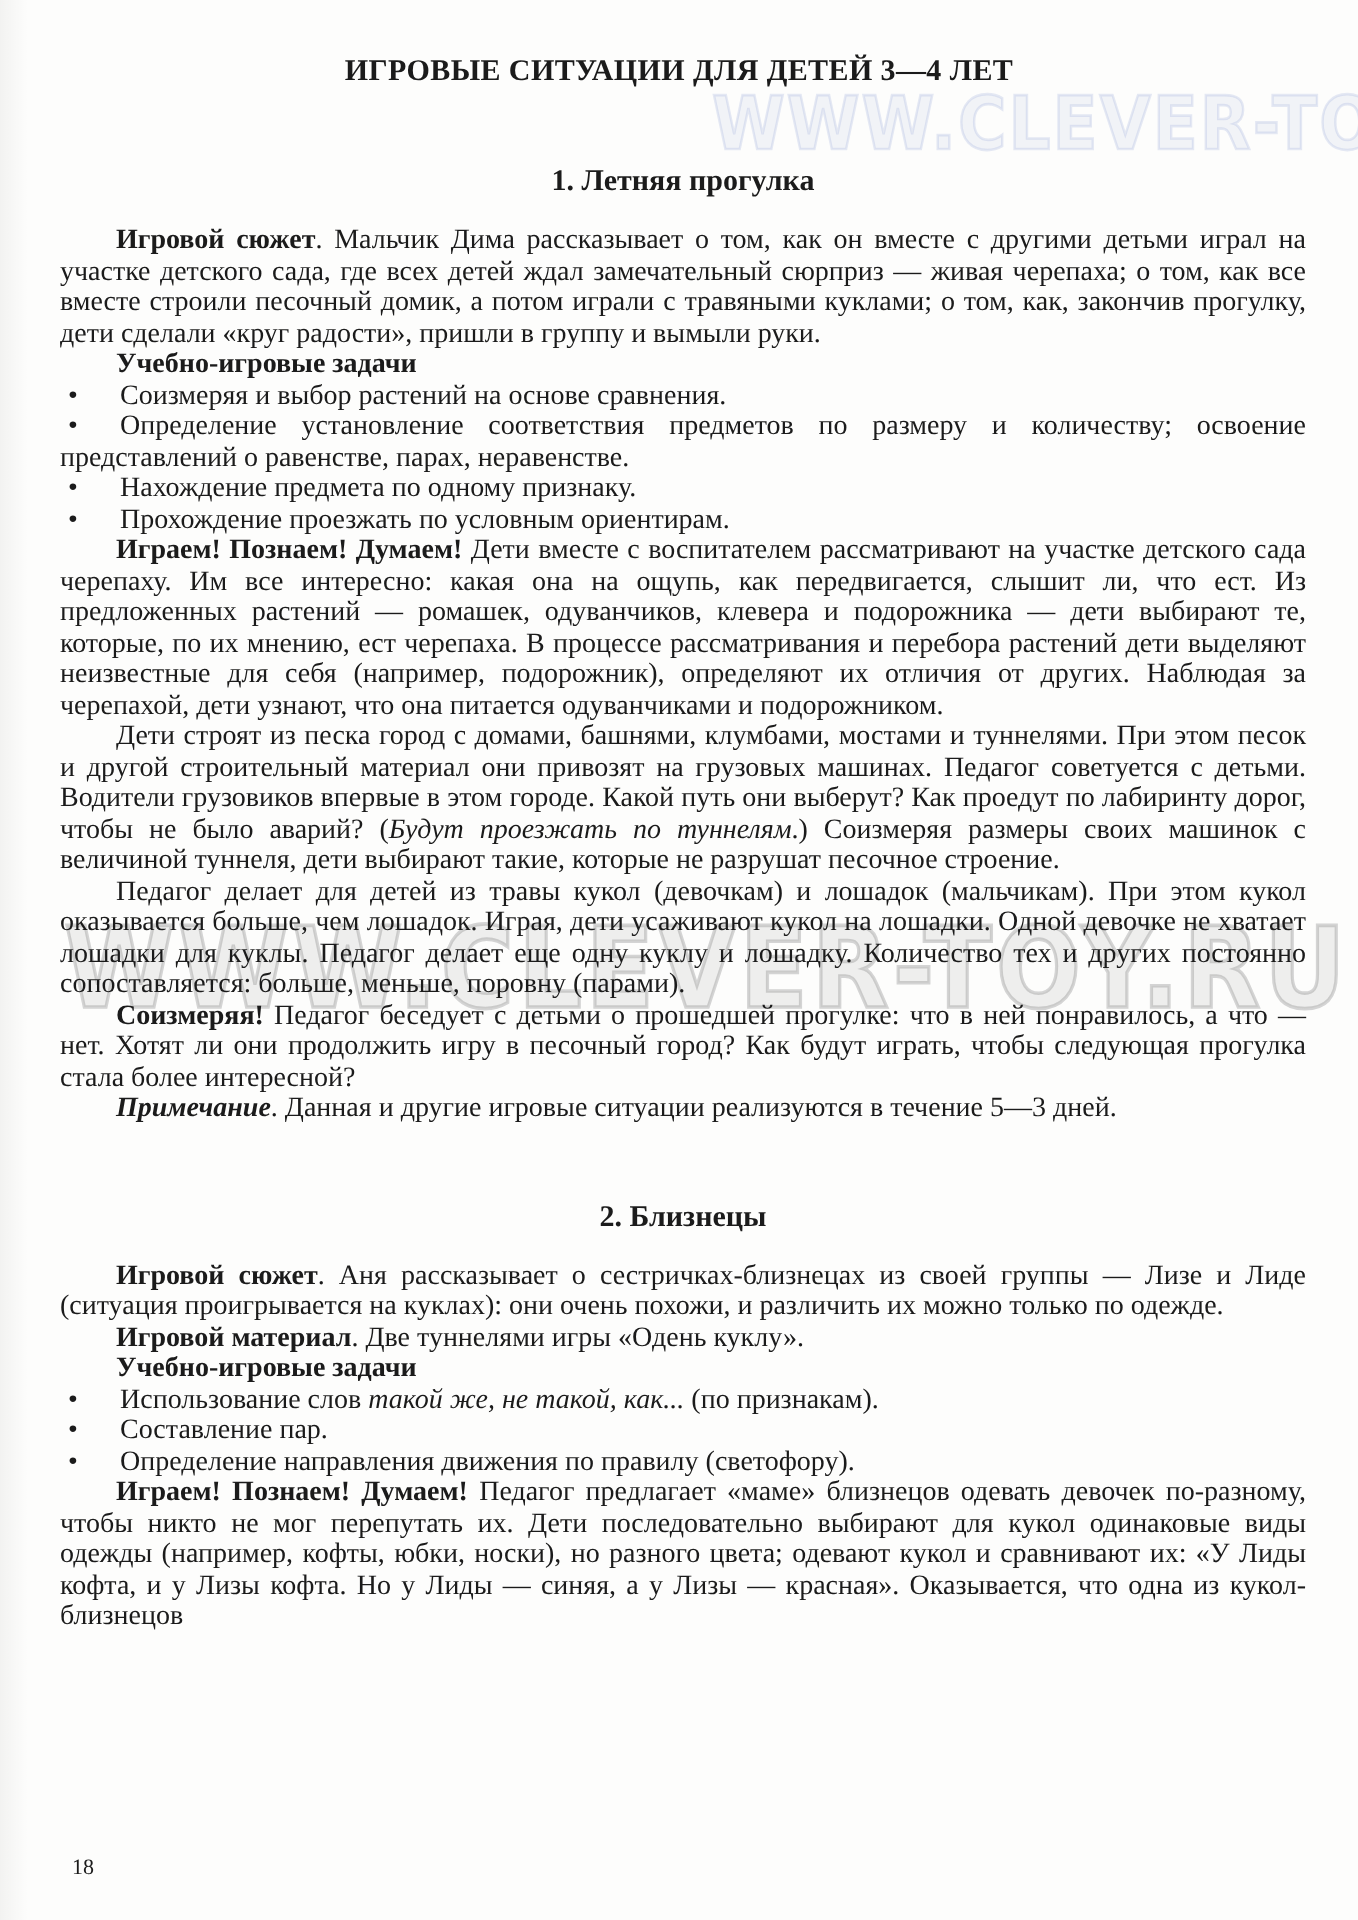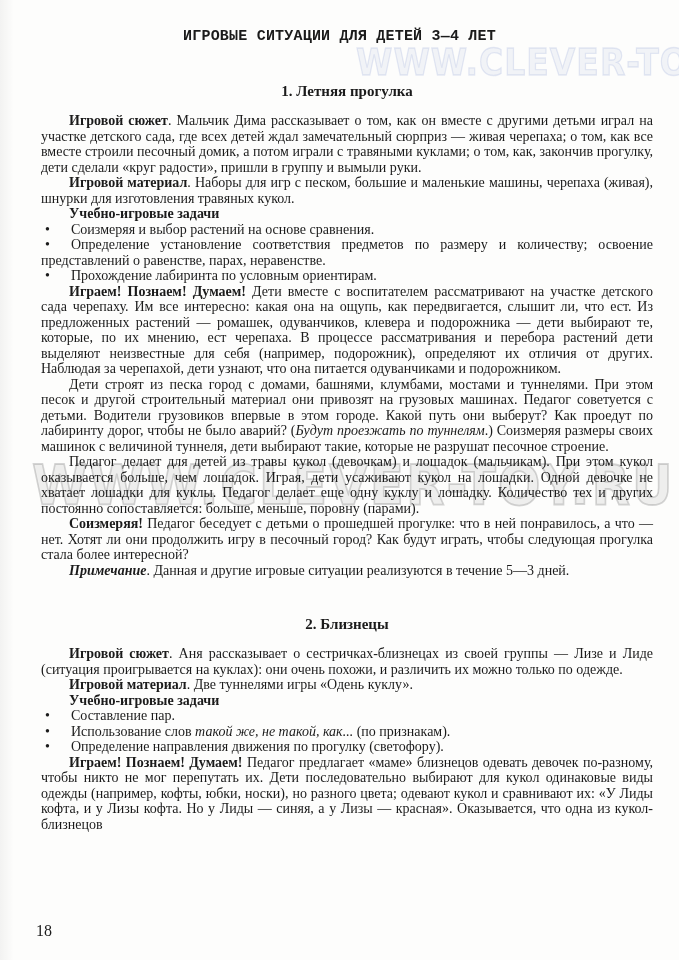--- a/index.html
+++ b/index.html
@@ -17,23 +17,22 @@
     content:"";position:absolute;left:0;top:0;bottom:0;width:14px;
     background:linear-gradient(to right, rgba(0,0,0,0.045), rgba(0,0,0,0));
     pointer-events:none;
   }
   .doc-title{
     margin:28px 30px 12px 30px;
     text-align:center;
     font-size:15px;
     font-weight:bold;
     letter-spacing:.2px;
-    font-family:Liberation Mono, monospace;
   }
-  .body{margin:0 26px 0 41px;position:relative;z-index:2;}
+  .body{margin:0 26px 0 30px;position:relative;z-index:2;}
   .section-heading{
     margin:38px 0 13px 0;
     text-align:center;
     font-size:15px;
     font-weight:bold;
   }
   .body p{
     margin:0;
     font-size:14px;
     line-height:15.5px;
@@ -46,21 +45,21 @@
     display:inline-block;
     width:30px;
     padding-left:4px;
     box-sizing:border-box;
   }
   .b{font-weight:bold;}
   .i{font-style:italic;}
   .page-number{
     position:absolute;
     left:36px;bottom:20px;
-    font-size:16px;
+    font-size:11px;
     z-index:2;
   }
   .watermark{
     position:absolute;
     font-family:"DejaVu Sans", sans-serif;
     font-weight:bold;
     white-space:nowrap;
     pointer-events:none;
     z-index:1;
     letter-spacing:2px;
@@ -87,37 +86,37 @@
 <div class="page">
   <div class="watermark wm-top">WWW.CLEVER-TOY.RU</div>
   <div class="watermark wm-mid">WWW.CLEVER-TOY.RU</div>
 
   <h1 class="doc-title">ИГРОВЫЕ СИТУАЦИИ ДЛЯ ДЕТЕЙ 3—4 ЛЕТ</h1>
 
   <main class="body">
       <section>
         <h2 class="section-heading">1. Летняя прогулка</h2>
         <p class="para"><span class="b">Игровой сюжет</span><span>. Мальчик Дима рассказывает о том, как он вместе с другими детьми играл на участке детского сада, где всех детей ждал замечательный сюрприз — живая черепаха; о том, как все вместе строили песочный домик, а потом играли с травяными куклами; о том, как, закончив прогулку, дети сделали «круг радости», пришли в группу и вымыли руки.</span></p>
-        <p class="para"><span class="b">Игровой материал</span><span>. Наборы для игр с песком, большие и маленькие машины, черепаха (живая), шнурки для изготовления травяных кукол.</span></p>
         <p class="subhead"><span class="b">Учебно-игровые задачи</span></p>
         <p class="bullet"><span class="marker">•</span><span>Соизмеряя и выбор растений на основе сравнения.</span></p>
         <p class="bullet"><span class="marker">•</span><span>Определение установление соответствия предметов по размеру и количеству; освоение представлений о равенстве, парах, неравенстве.</span></p>
-        <p class="bullet"><span class="marker">•</span><span>Прохождение лабиринта по условным ориентирам.</span></p>
+        <p class="bullet"><span class="marker">•</span><span>Нахождение предмета по одному признаку.</span></p>
+        <p class="bullet"><span class="marker">•</span><span>Прохождение проезжать по условным ориентирам.</span></p>
         <p class="para"><span class="b">Играем! Познаем! Думаем!</span><span> Дети вместе с воспитателем рассматривают на участке детского сада черепаху. Им все интересно: какая она на ощупь, как передвигается, слышит ли, что ест. Из предложенных растений — ромашек, одуванчиков, клевера и подорожника — дети выбирают те, которые, по их мнению, ест черепаха. В процессе рассматривания и перебора растений дети выделяют неизвестные для себя (например, подорожник), определяют их отличия от других. Наблюдая за черепахой, дети узнают, что она питается одуванчиками и подорожником.</span></p>
         <p class="para"><span>Дети строят из песка город с домами, башнями, клумбами, мостами и туннелями. При этом песок и другой строительный материал они привозят на грузовых машинах. Педагог советуется с детьми. Водители грузовиков впервые в этом городе. Какой путь они выберут? Как проедут по лабиринту дорог, чтобы не было аварий? (</span><span class="i">Будут проезжать по туннелям</span><span>.) Соизмеряя размеры своих машинок с величиной туннеля, дети выбирают такие, которые не разрушат песочное строение.</span></p>
         <p class="para"><span>Педагог делает для детей из травы кукол (девочкам) и лошадок (мальчикам). При этом кукол оказывается больше, чем лошадок. Играя, дети усаживают кукол на лошадки. Одной девочке не хватает лошадки для куклы. Педагог делает еще одну куклу и лошадку. Количество тех и других постоянно сопоставляется: больше, меньше, поровну (парами).</span></p>
         <p class="para"><span class="b">Соизмеряя!</span><span> Педагог беседует с детьми о прошедшей прогулке: что в ней понравилось, а что — нет. Хотят ли они продолжить игру в песочный город? Как будут играть, чтобы следующая прогулка стала более интересной?</span></p>
         <p class="para"><span class="b i">Примечание</span><span>. Данная и другие игровые ситуации реализуются в течение 5—3 дней.</span></p>
       </section>
       <section>
         <h2 class="section-heading">2. Близнецы</h2>
         <p class="para"><span class="b">Игровой сюжет</span><span>. Аня рассказывает о сестричках-близнецах из своей группы — Лизе и Лиде (ситуация проигрывается на куклах): они очень похожи, и различить их можно только по одежде.</span></p>
         <p class="para"><span class="b">Игровой материал</span><span>. Две туннелями игры «Одень куклу».</span></p>
         <p class="subhead"><span class="b">Учебно-игровые задачи</span></p>
+        <p class="bullet"><span class="marker">•</span><span>Использование слов </span><span class="i">такой же, не такой, как...</span><span> (по признакам).</span></p>
         <p class="bullet"><span class="marker">•</span><span>Составление пар.</span></p>
-        <p class="bullet"><span class="marker">•</span><span>Использование слов </span><span class="i">такой же, не такой, как...</span><span> (по признакам).</span></p>
-        <p class="bullet"><span class="marker">•</span><span>Определение направления движения по прогулку (светофору).</span></p>
+        <p class="bullet"><span class="marker">•</span><span>Определение направления движения по правилу (светофору).</span></p>
         <p class="para"><span class="b">Играем! Познаем! Думаем!</span><span> Педагог предлагает «маме» близнецов одевать девочек по-разному, чтобы никто не мог перепутать их. Дети последовательно выбирают для кукол одинаковые виды одежды (например, кофты, юбки, носки), но разного цвета; одевают кукол и сравнивают их: «У Лиды кофта, и у Лизы кофта. Но у Лиды — синяя, а у Лизы — красная». Оказывается, что одна из кукол-близнецов</span></p>
       </section>
     </main>
 
   <div class="page-number">18</div>
 </div>
 
 </body></html>

